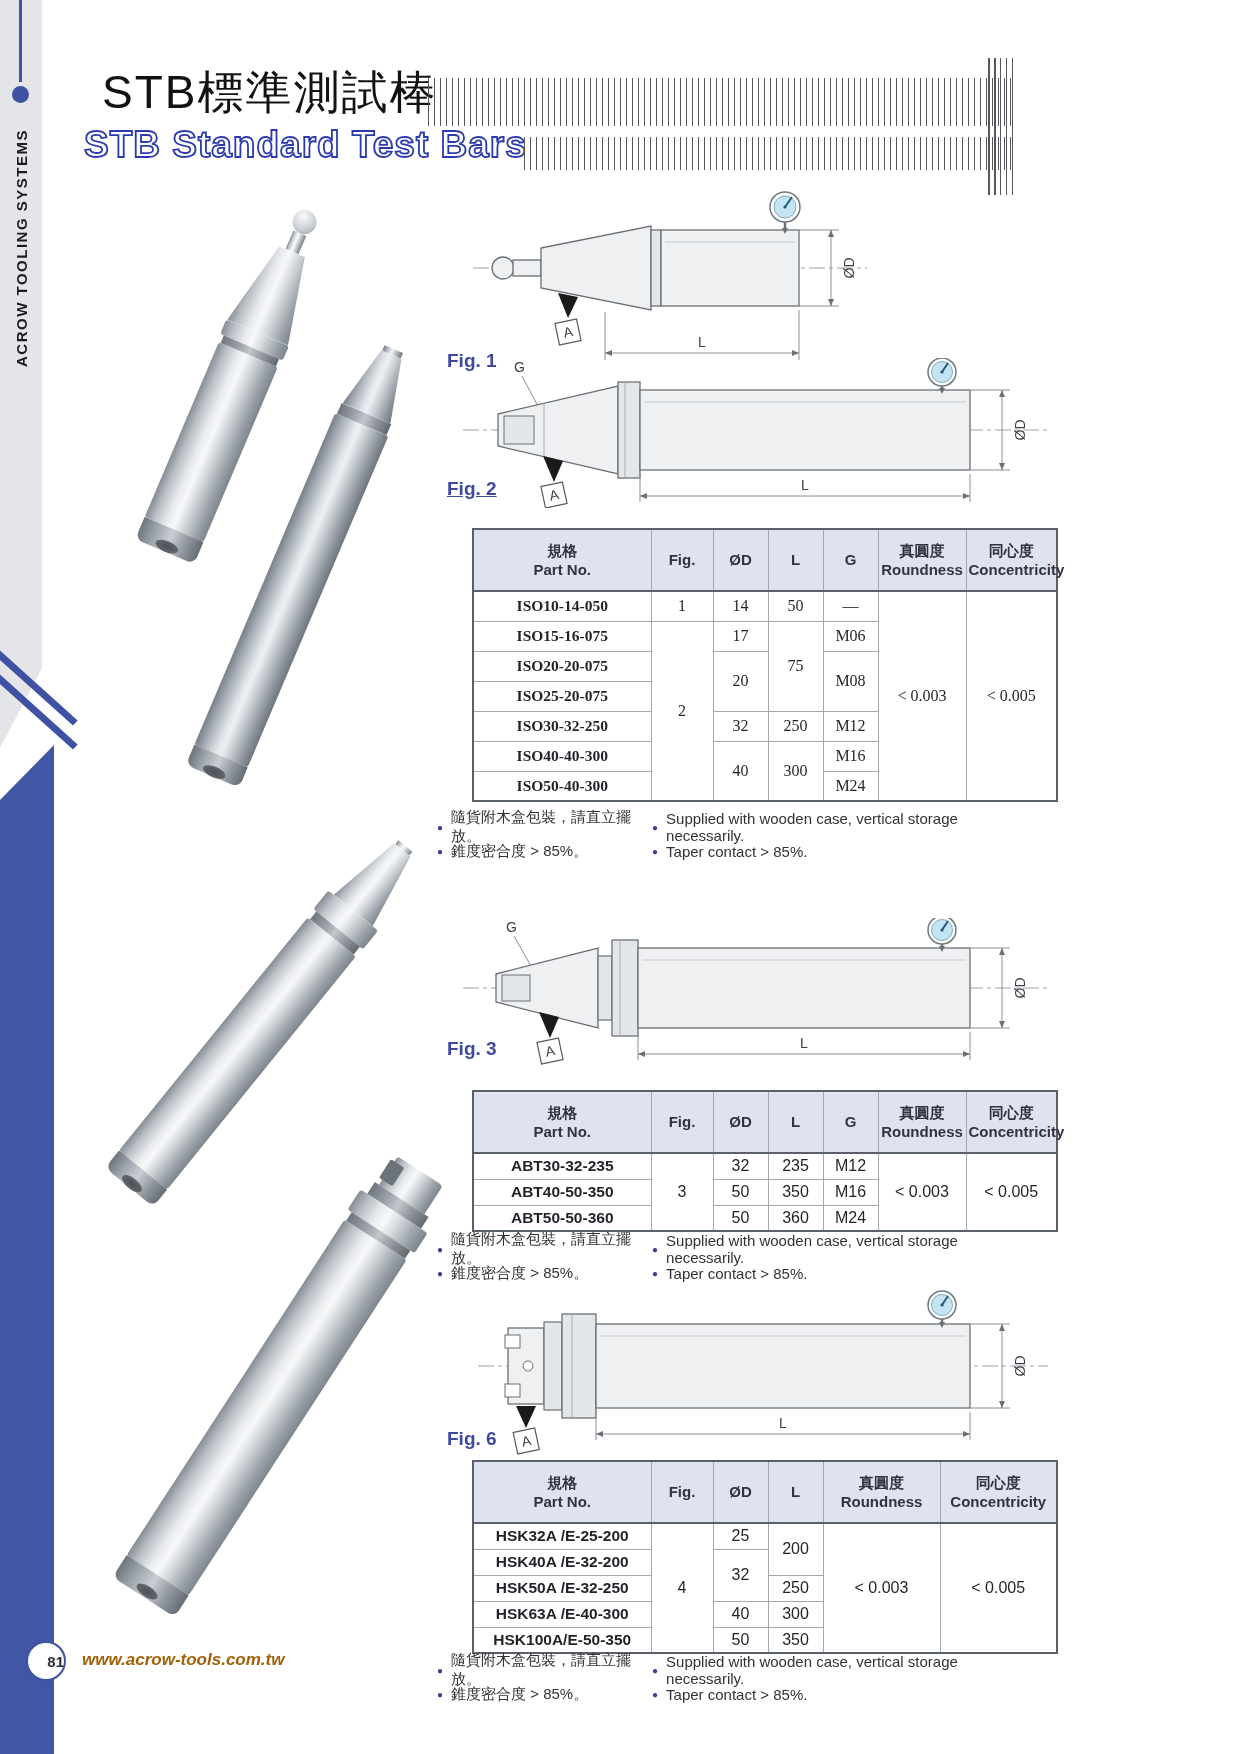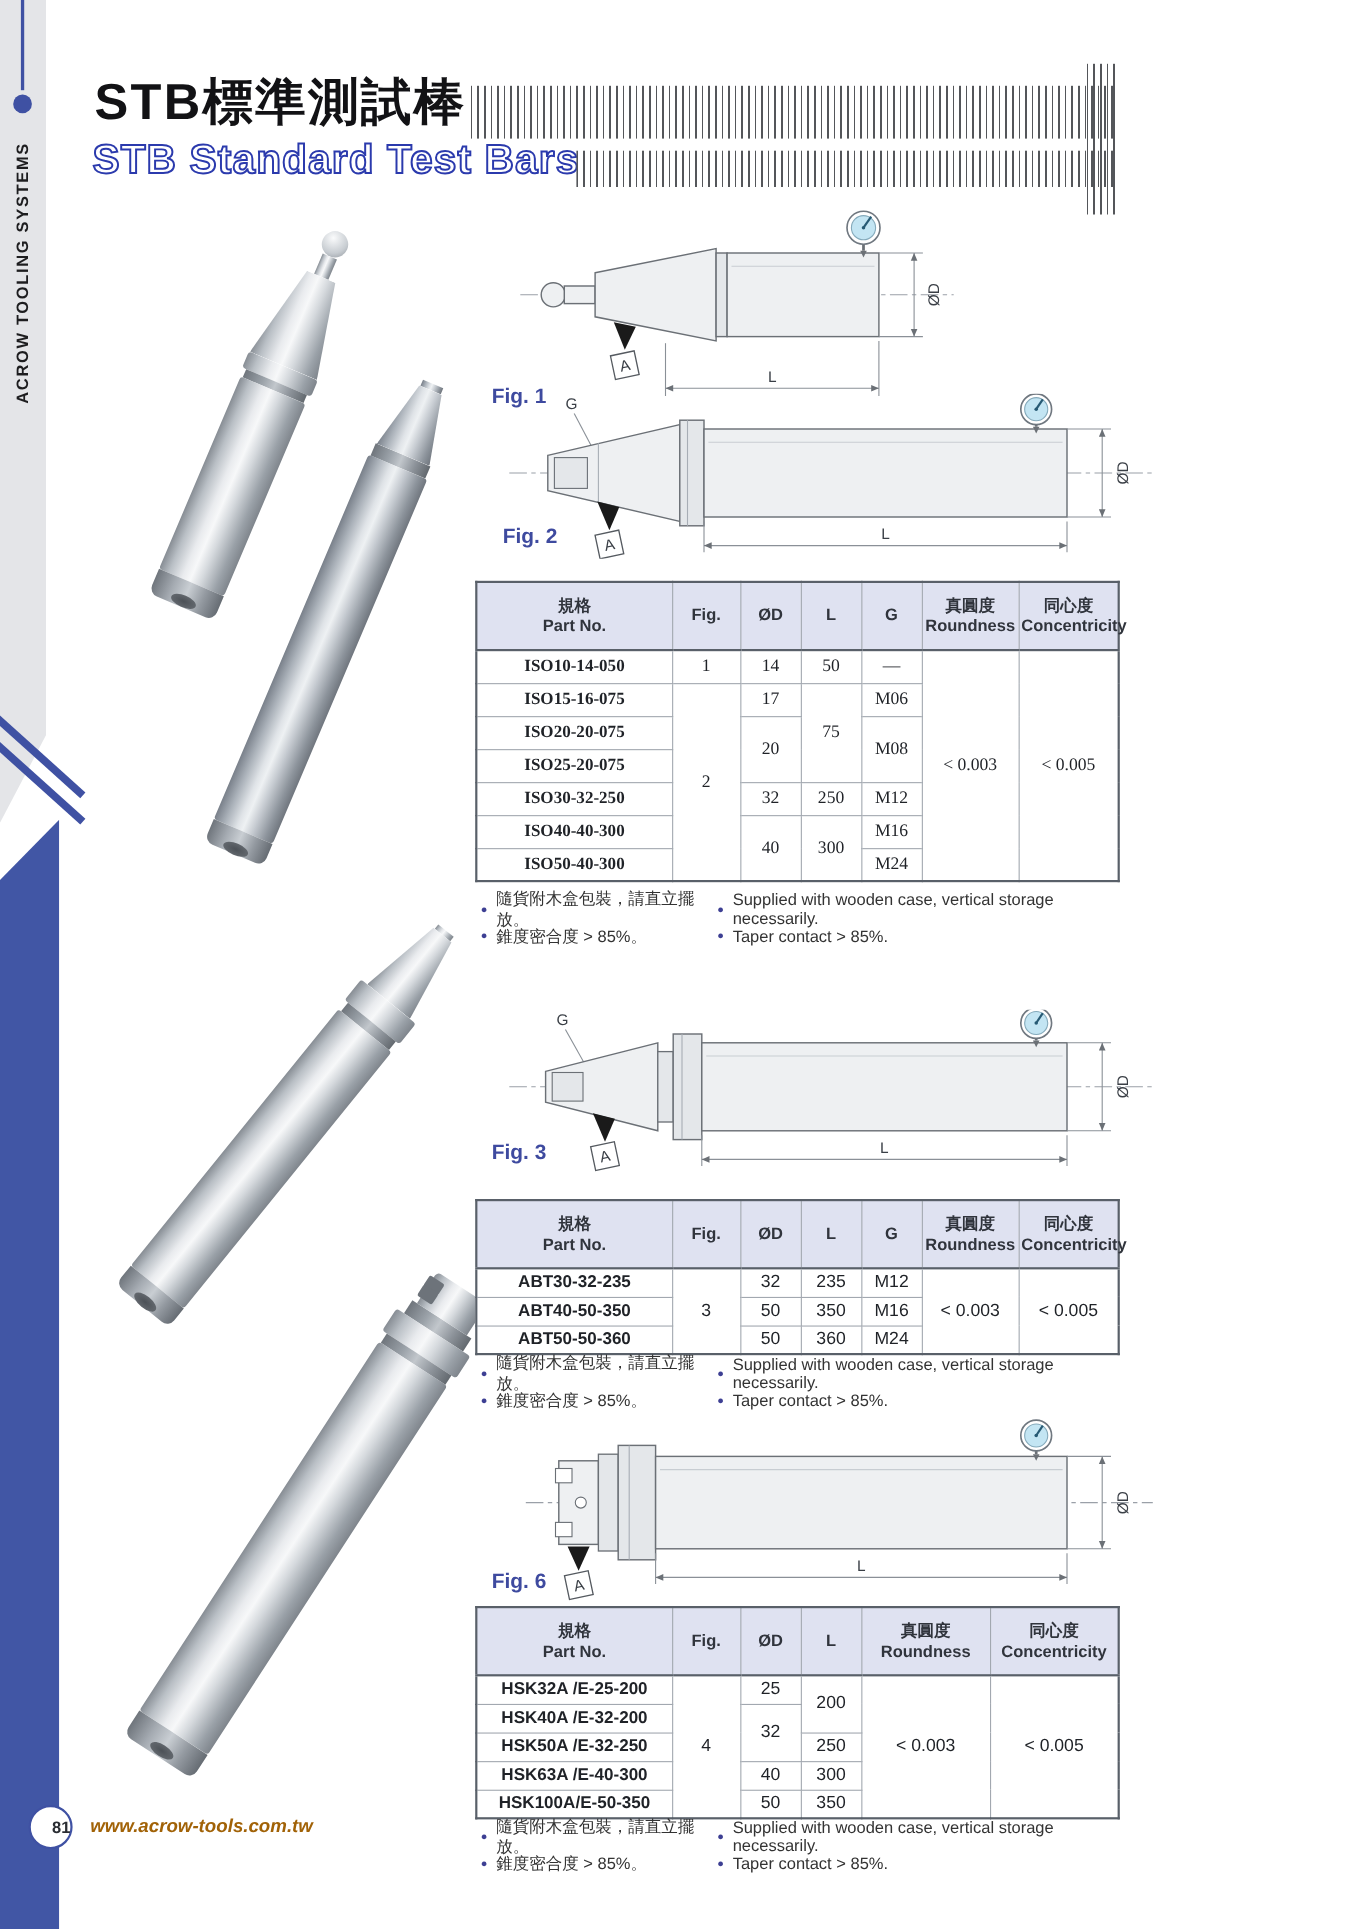--- a/index.html
+++ b/index.html
@@ -15,21 +15,21 @@
              writing-mode:vertical-rl;transform:rotate(180deg);
              font-size:15px;font-weight:bold;letter-spacing:1.5px;color:#1d1d1f;
              display:flex;align-items:center;justify-content:center;}
   .stripe{position:absolute;width:130px;height:7px;background:#3f51a3;transform:rotate(42deg);}
   .stripe.s1{left:-38px;top:676px;}
   .stripe.s2{left:-38px;top:700px;}
   .side-blue{position:absolute;left:0;top:745px;width:54px;height:1009px;background:#4156a5;
              clip-path:polygon(0 55px,54px 0,54px 1009px,0 1009px);}
 
   
-  .title-zh{position:absolute;left:86px;top:62px;font-size:46px;font-weight:bold;color:#121215;letter-spacing:2px;}
+  .title-zh{position:absolute;left:102px;top:62px;font-size:46px;font-weight:normal;color:#121215;letter-spacing:2px;}
   .title-en{position:absolute;left:84px;top:124px;font-size:37px;font-weight:800;letter-spacing:1px;
             color:#ffffff;-webkit-text-stroke:1.8px #2b3aad;text-stroke:1.8px #2b3aad;}
   .hatch{position:absolute;background:repeating-linear-gradient(90deg,#54565a 0px,#54565a 1.5px,transparent 1.5px,transparent 6px);}
   .hatch.h1{left:428px;top:78px;width:585px;height:48px;}
   .hatch.h2{left:524px;top:137px;width:489px;height:33px;}
   .hatch.h3{left:988px;top:58px;width:26px;height:137px;}
 
   
   .photo{position:absolute;display:flex;flex-direction:column;align-items:center;}
   .m{background:linear-gradient(90deg,#878d94,#b9bfc5 15%,#e9ebee 35%,#f7f8f9 47%,#d5d9dd 62%,#9aa1a8 85%,#7f858c);}
@@ -47,21 +47,21 @@
   .p-hsk::before,.p-hsk::after{content:"";position:absolute;left:-4px;width:16px;height:12px;background:#6d737a;border-radius:2px;}
   .p-hsk::before{top:6px;} .p-hsk::after{bottom:6px;}
 
   
   .figsvg{position:absolute;}
   .figsvg text{font-family:"Liberation Sans",sans-serif;fill:#3a3f46;font-size:14px;}
   .fig-label{position:absolute;font-size:19px;font-weight:bold;color:#3e4a9f;}
 
   
   table.spec{position:absolute;border-collapse:collapse;table-layout:fixed;background:#fff;
-             border:2px solid #596069;}
+             border:2px solid #596069;margin-left:40px;}
   table.spec th,table.spec td{border:1px solid #a2a8b0;text-align:center;vertical-align:middle;padding:0 2px;}
   table.spec thead tr{height:62px;}
   table.spec thead th{background:#dfe2f1;border-bottom:2px solid #596069;font-size:15px;font-weight:600;color:#30343c;line-height:1.3;}
   table.spec td{font-size:16px;color:#1f2227;}
   table.spec td.part{font-weight:bold;font-size:15.5px;}
   table.rows30 tbody tr{height:30px;font-family:Liberation Serif, serif;}
   table.rows26 tbody tr{height:26px;}
 
   
   .notes{position:absolute;font-size:15px;color:#333;}
@@ -197,21 +197,21 @@
     <line x1="192" y1="138" x2="522" y2="138" stroke="#8a9097" stroke-width="1"></line>
     <polygon points="199,135 199,141 192,138" fill="#6b7076"></polygon>
     <polygon points="515,135 515,141 522,138" fill="#6b7076"></polygon>
     <text x="357" y="132" text-anchor="middle">L</text>
     <polygon points="95,98 115,103 106,124" fill="#1a1a1a"></polygon>
     <g transform="rotate(-12 106 137)">
       <rect x="95" y="126" width="22" height="22" fill="#ffffff" stroke="#555a60" stroke-width="1.2"></rect>
       <text x="106" y="142" text-anchor="middle" font-size="13">A</text>
     </g>
   </svg>
-  <div class="fig-label" style="left:457px;top:478px;">Fig. 2</div>
+  <div class="fig-label" style="left:447px;top:478px;text-decoration:underline;">Fig. 2</div>
 
   <table class="spec rows30" style="left:432px;top:528px;width:584px;">
     <colgroup>
       <col style="width:178px">
         <col style="width:62px">
         <col style="width:55px">
         <col style="width:55px">
       <col style="width:55px">
         <col style="width:88px">
         <col style="width:91px">

